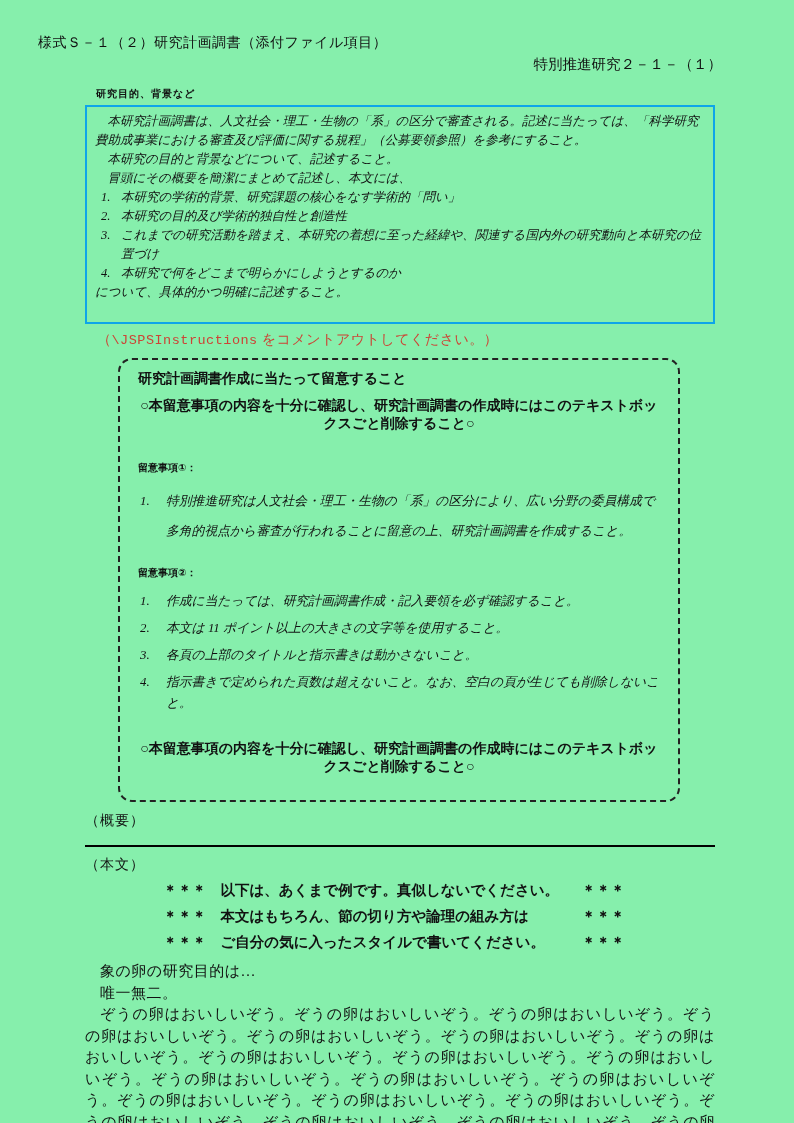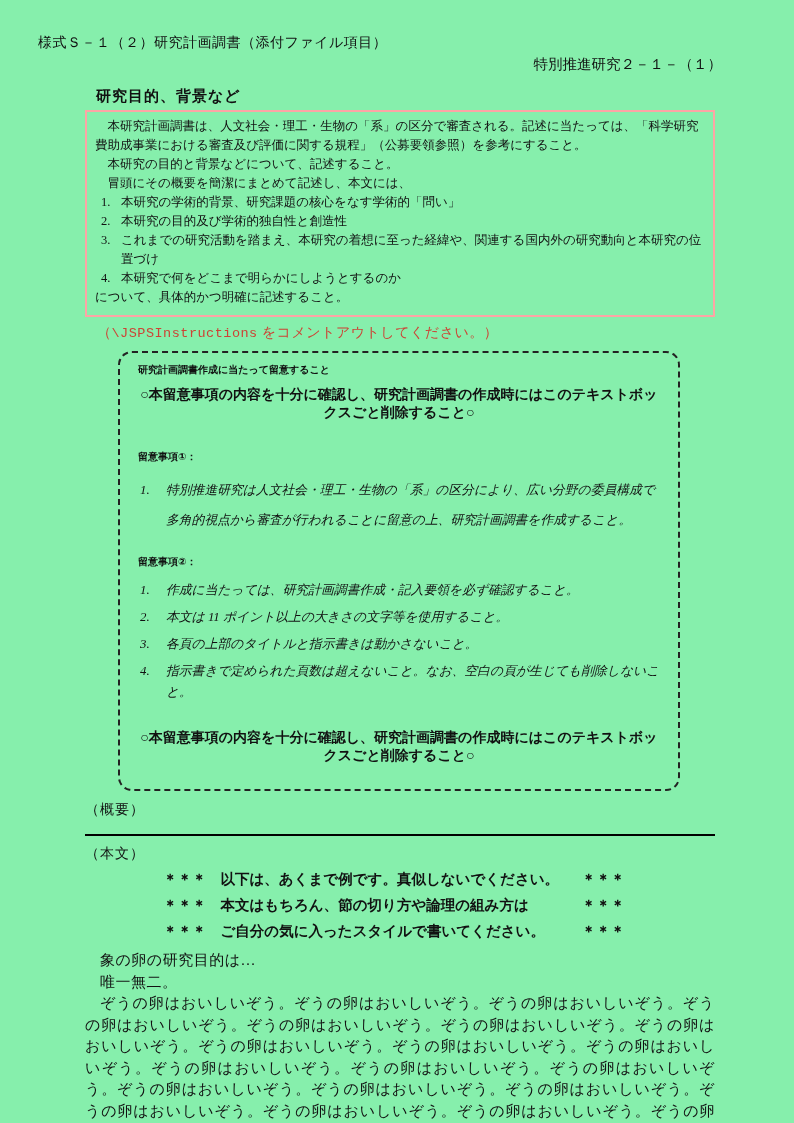--- a/index.html
+++ b/index.html
@@ -21,49 +21,49 @@
   .doc-header .doc-number {
     font-size: 14.5px; font-weight: normal; text-align: right;
     font-family: "Liberation Sans", "DejaVu Sans", sans-serif;
     margin-top: 3px; padding-right: 32px;
   }
 
   .content { margin-left: 47px; width: 630px; }
 
   .section-heading {
     font-family: Liberation Mono, monospace;
-    font-size: 15px; font-weight: bold;
+    font-size: 10px; font-weight: bold;
     margin: 13px 0 4px 11px; letter-spacing: 1px;
   }
 
   .instruction-box {
-    border: 2px solid #fca5a5;
-    padding: 5px 8px 8px 8px;
-    font-size: 12.5px; line-height: 19px;
+    border: 2px solid #0ea5e9;
+    padding: 5px 8px 20px 8px;
+    font-size: 12.5px; line-height: 19px; font-style: italic;
   }
   .instruction-box p.ind { text-indent: 1em; }
   .instruction-box .ibox-item { display: flex; padding-left: 6px; }
   .instruction-box .ibox-item .num { width: 20px; flex: 0 0 20px; }
   .instruction-box .closing { text-indent: 0; }
 
   .red-note {
     margin: 7px 0 9px 12px;
     font-size: 14px; letter-spacing: 0.5px;
   }
   .red-note span { color: #cd4335; }
   .red-note .mono { font-size: 13.5px; }
 
   .notice-box {
     margin-left: 33px; width: 562px;
     border: 2px dashed #222; border-radius: 14px;
     padding: 10px 18px 12px 18px;
   }
   .notice-title {
     font-family: "Liberation Sans", "DejaVu Sans", sans-serif;
-    font-size: 10px; font-weight: bold; margin-bottom: 9px;
+    font-size: 14px; font-weight: bold; margin-bottom: 9px;
   }
   .notice-reminder {
     font-family: "Liberation Sans", "DejaVu Sans", sans-serif;
     font-size: 14px; font-weight: bold; text-align: center;
     margin-bottom: 28px;
   }
   .notice-reminder.bottom { margin-top: 26px; margin-bottom: 12px; }
   .notice-label {
     font-family: "Liberation Sans", "DejaVu Sans", sans-serif;
     font-size: 10px; font-weight: bold; margin-bottom: 11px;

